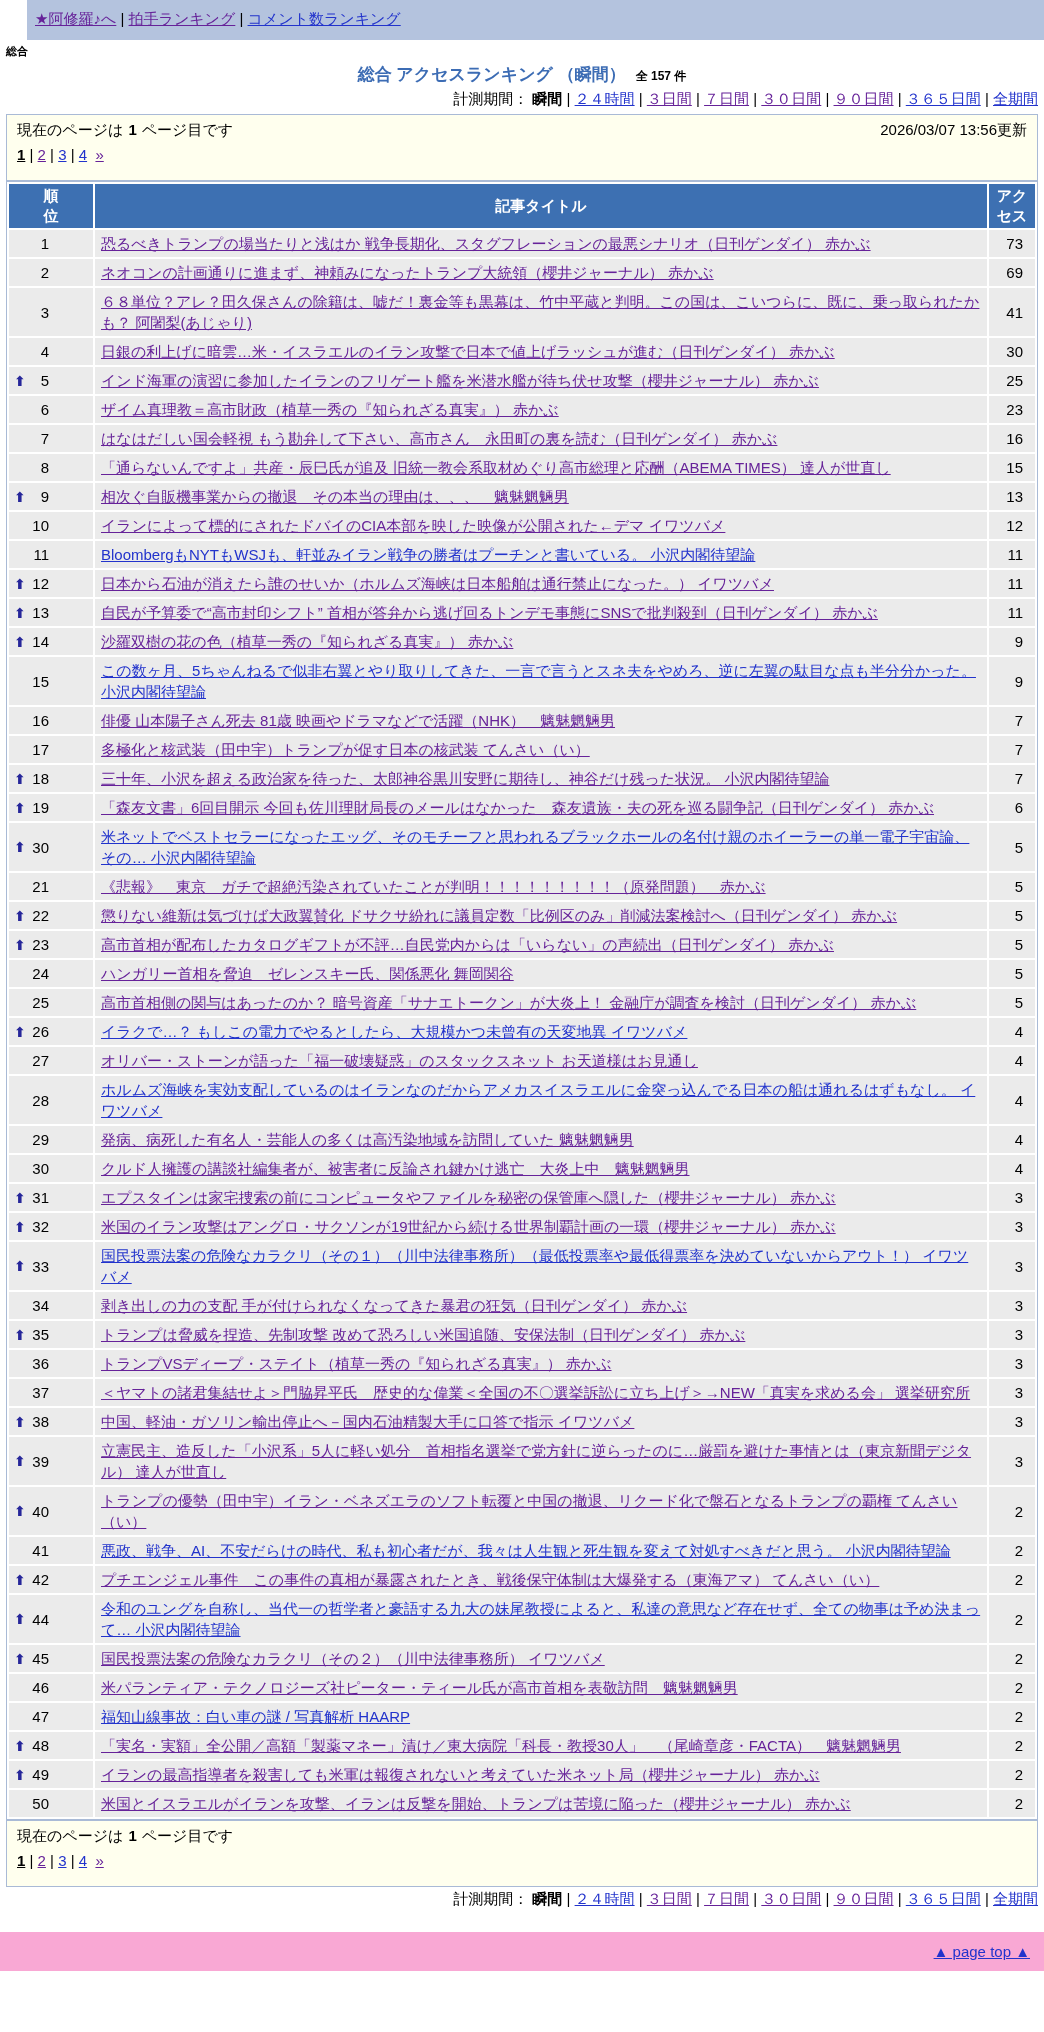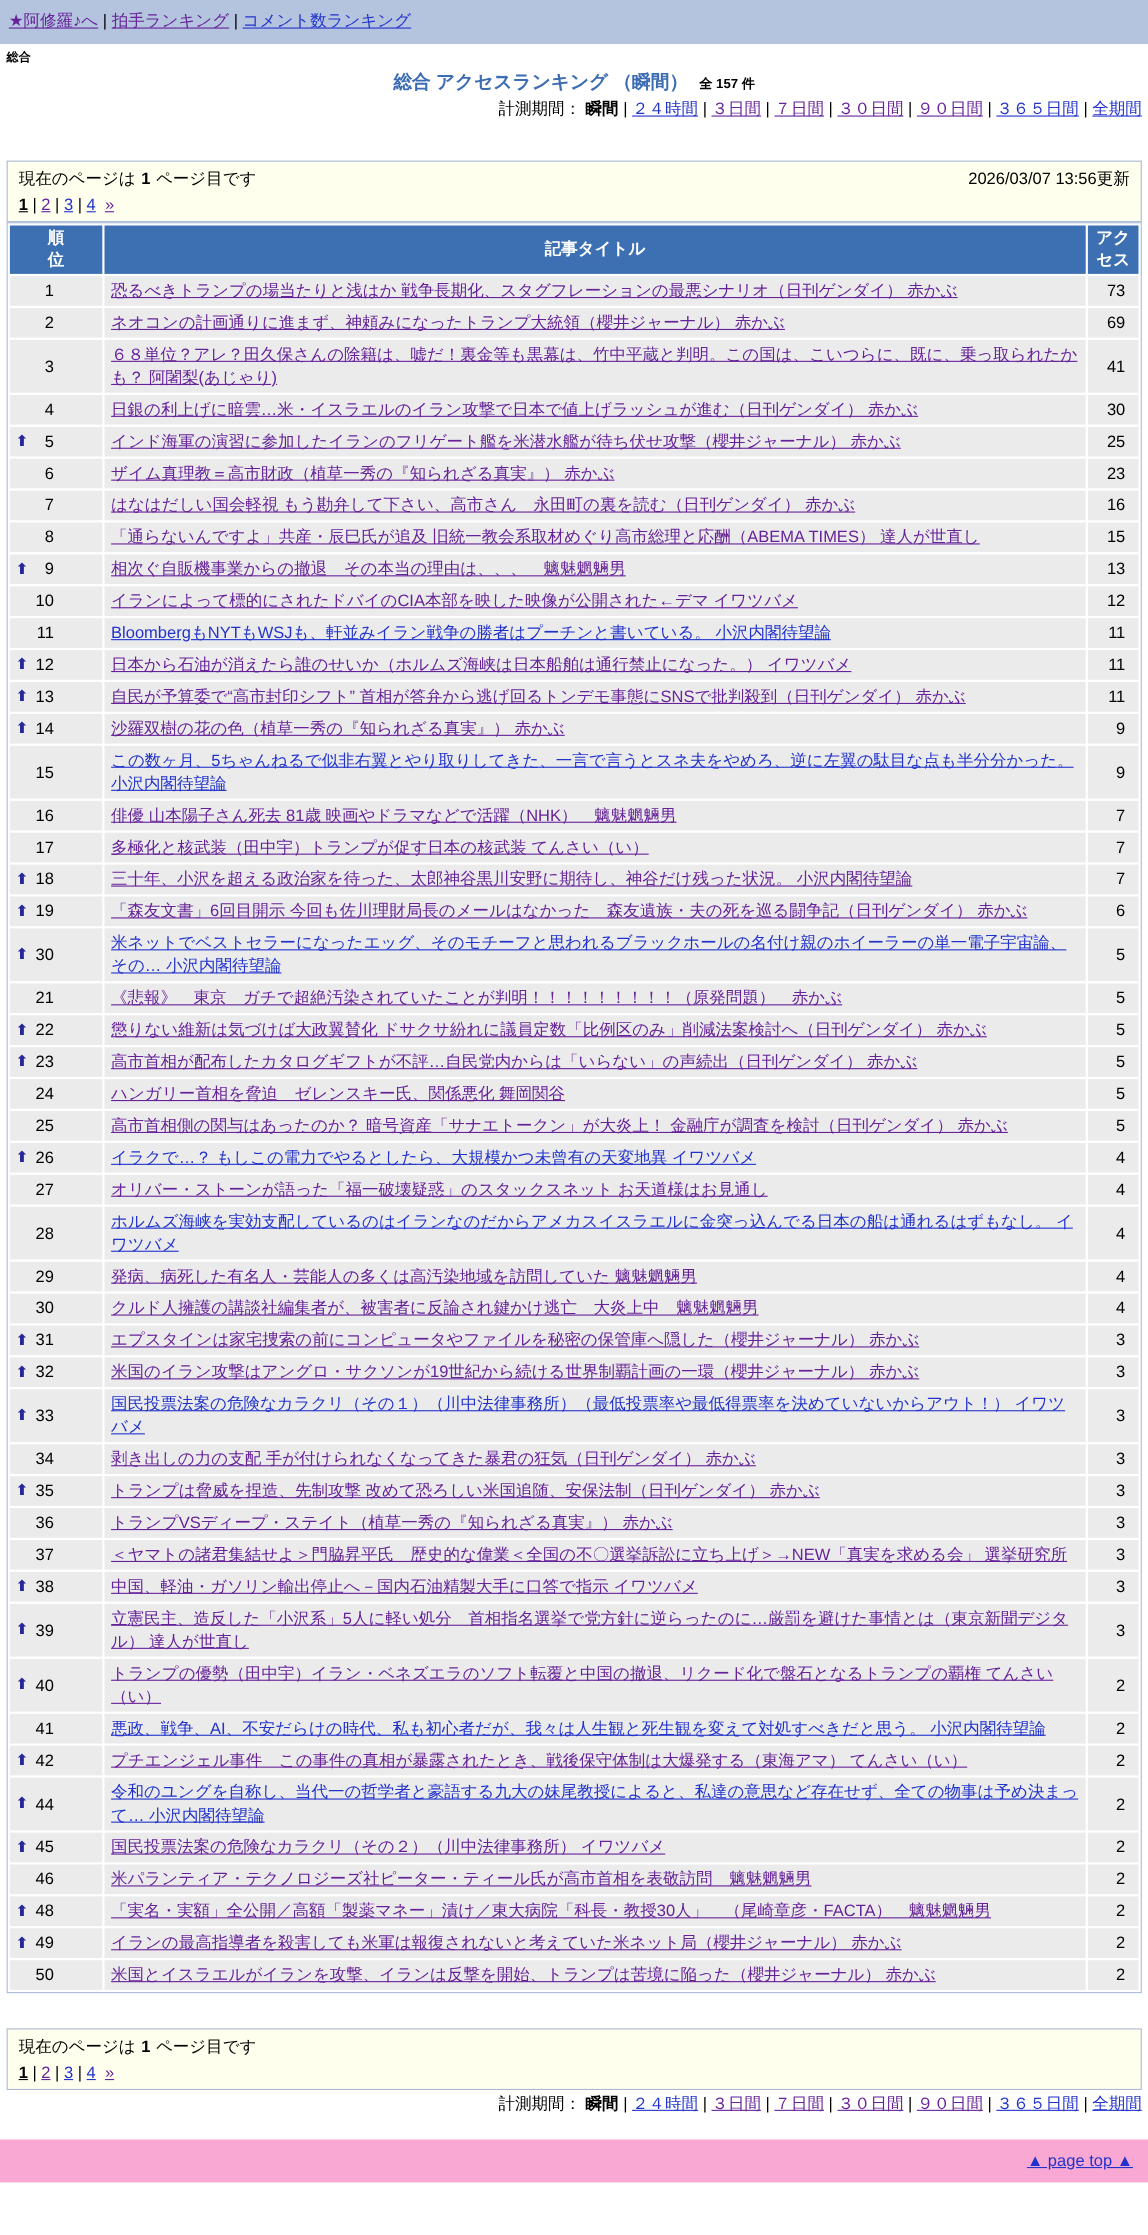--- a/index.html
+++ b/index.html
@@ -4,33 +4,33 @@
 <style>
   html,body{margin:0;padding:0;background:#fff;}
   body{width:1044px;min-height:2032px;box-sizing:border-box;color:#000;
        font-family:"Liberation Sans","DejaVu Sans",sans-serif;font-size:15px;}
   a{text-decoration:underline;cursor:pointer;}
   a.lnk{color:#2233cc;}
   a.vst{color:#662299;}
   .sep{color:#000;}
 
   
-  .topbar{background:#b4c3de;padding:10px 8px 11px 8px;font-size:15px;}
+  .topbar{background:#b4c3de;padding:10px 8px 11px 8px;font-size:15px;margin-left:27px;}
 
   
   .content{margin:0 6px;}
   .category{font-size:11px;font-weight:bold;padding:4px 0 2px 0;}
   .title-line{text-align:center;padding:2px 0 1px 0;}
   .title-main{color:#3c6cb4;font-size:17px;font-weight:bold;}
   .title-count{font-size:12px;color:#000;margin-left:10px;font-weight:bold;}
   .periods-line{text-align:right;font-size:15px;padding:3px 0 5px 0;}
   .periods-line .cur{font-weight:bold;}
 
   
-  .infobox{background:#ffffee;border:1px solid #a9bad6;padding:4px 10px 5px 10px;font-size:15px;margin-top:32px;}
+  .infobox{background:#ffffee;border:1px solid #a9bad6;padding:4px 10px 16px 10px;font-size:15px;}
   .infobox .line1{display:flex;justify-content:space-between;align-items:baseline;padding:2px 0;}
   .pagenum-cur{font-weight:bold;margin:0 5px;}
   .pagination{padding:4px 0 1px 0;font-size:15px;}
   .pagination .pg-current{color:#000;font-weight:bold;text-decoration:underline;}
 
   
   table.rank{width:100%;border-collapse:separate;border-spacing:2px;background:#fff;
              border:1px solid #a9bad6;table-layout:fixed;}
   col.c-rank{width:84px;}
   col.c-access{width:46px;}
@@ -304,20 +304,25 @@
           <td class="cell-rank"><span class="up">⬆</span><span class="rank-num">45</span></td>
           <td class="cell-title"><a class="vst" href="#">国民投票法案の危険なカラクリ（その２）（川中法律事務所） イワツバメ</a></td>
           <td class="cell-access">2</td>
         </tr>
         <tr>
           <td class="cell-rank"><span class="rank-num">46</span></td>
           <td class="cell-title"><a class="vst" href="#">米パランティア・テクノロジーズ社ピーター・ティール氏が高市首相を表敬訪問　魑魅魍魎男</a></td>
           <td class="cell-access">2</td>
         </tr>
         <tr>
+          <td class="cell-rank"><span class="rank-num">47</span></td>
+          <td class="cell-title"><a class="lnk" href="#">福知山線事故：白い車の謎 / 写真解析 HAARP</a></td>
+          <td class="cell-access">2</td>
+        </tr>
+        <tr>
           <td class="cell-rank"><span class="up">⬆</span><span class="rank-num">48</span></td>
           <td class="cell-title"><a class="vst" href="#">「実名・実額」全公開／高額「製薬マネー」漬け／東大病院「科長・教授30人」　（尾崎章彦・FACTA）　魑魅魍魎男</a></td>
           <td class="cell-access">2</td>
         </tr>
         <tr>
           <td class="cell-rank"><span class="up">⬆</span><span class="rank-num">49</span></td>
           <td class="cell-title"><a class="vst" href="#">イランの最高指導者を殺害しても米軍は報復されないと考えていた米ネット局（櫻井ジャーナル） 赤かぶ</a></td>
           <td class="cell-access">2</td>
         </tr>
         <tr>

